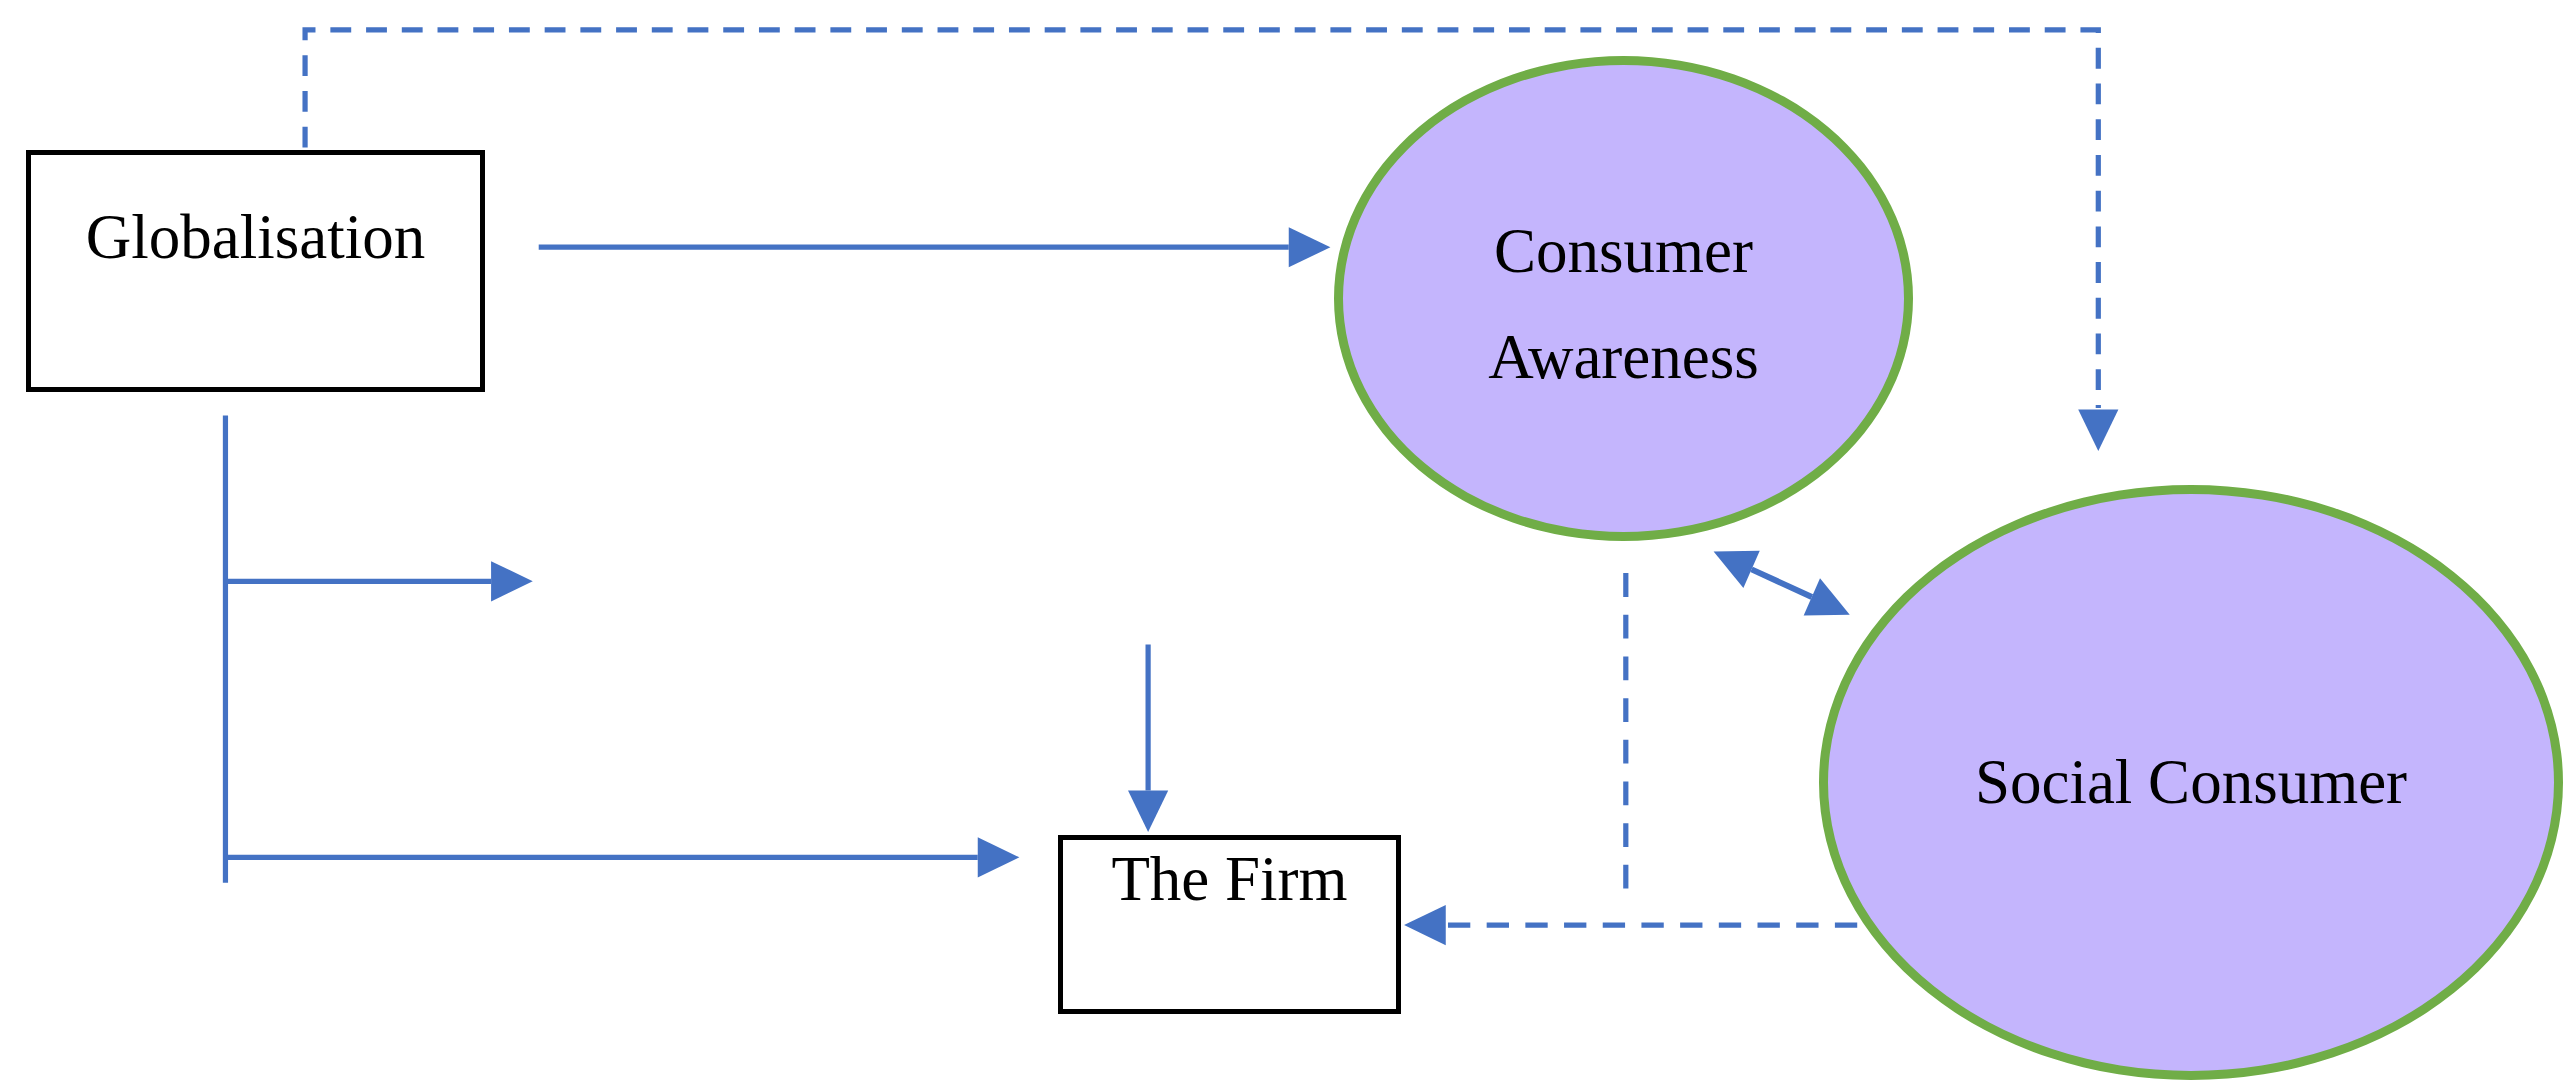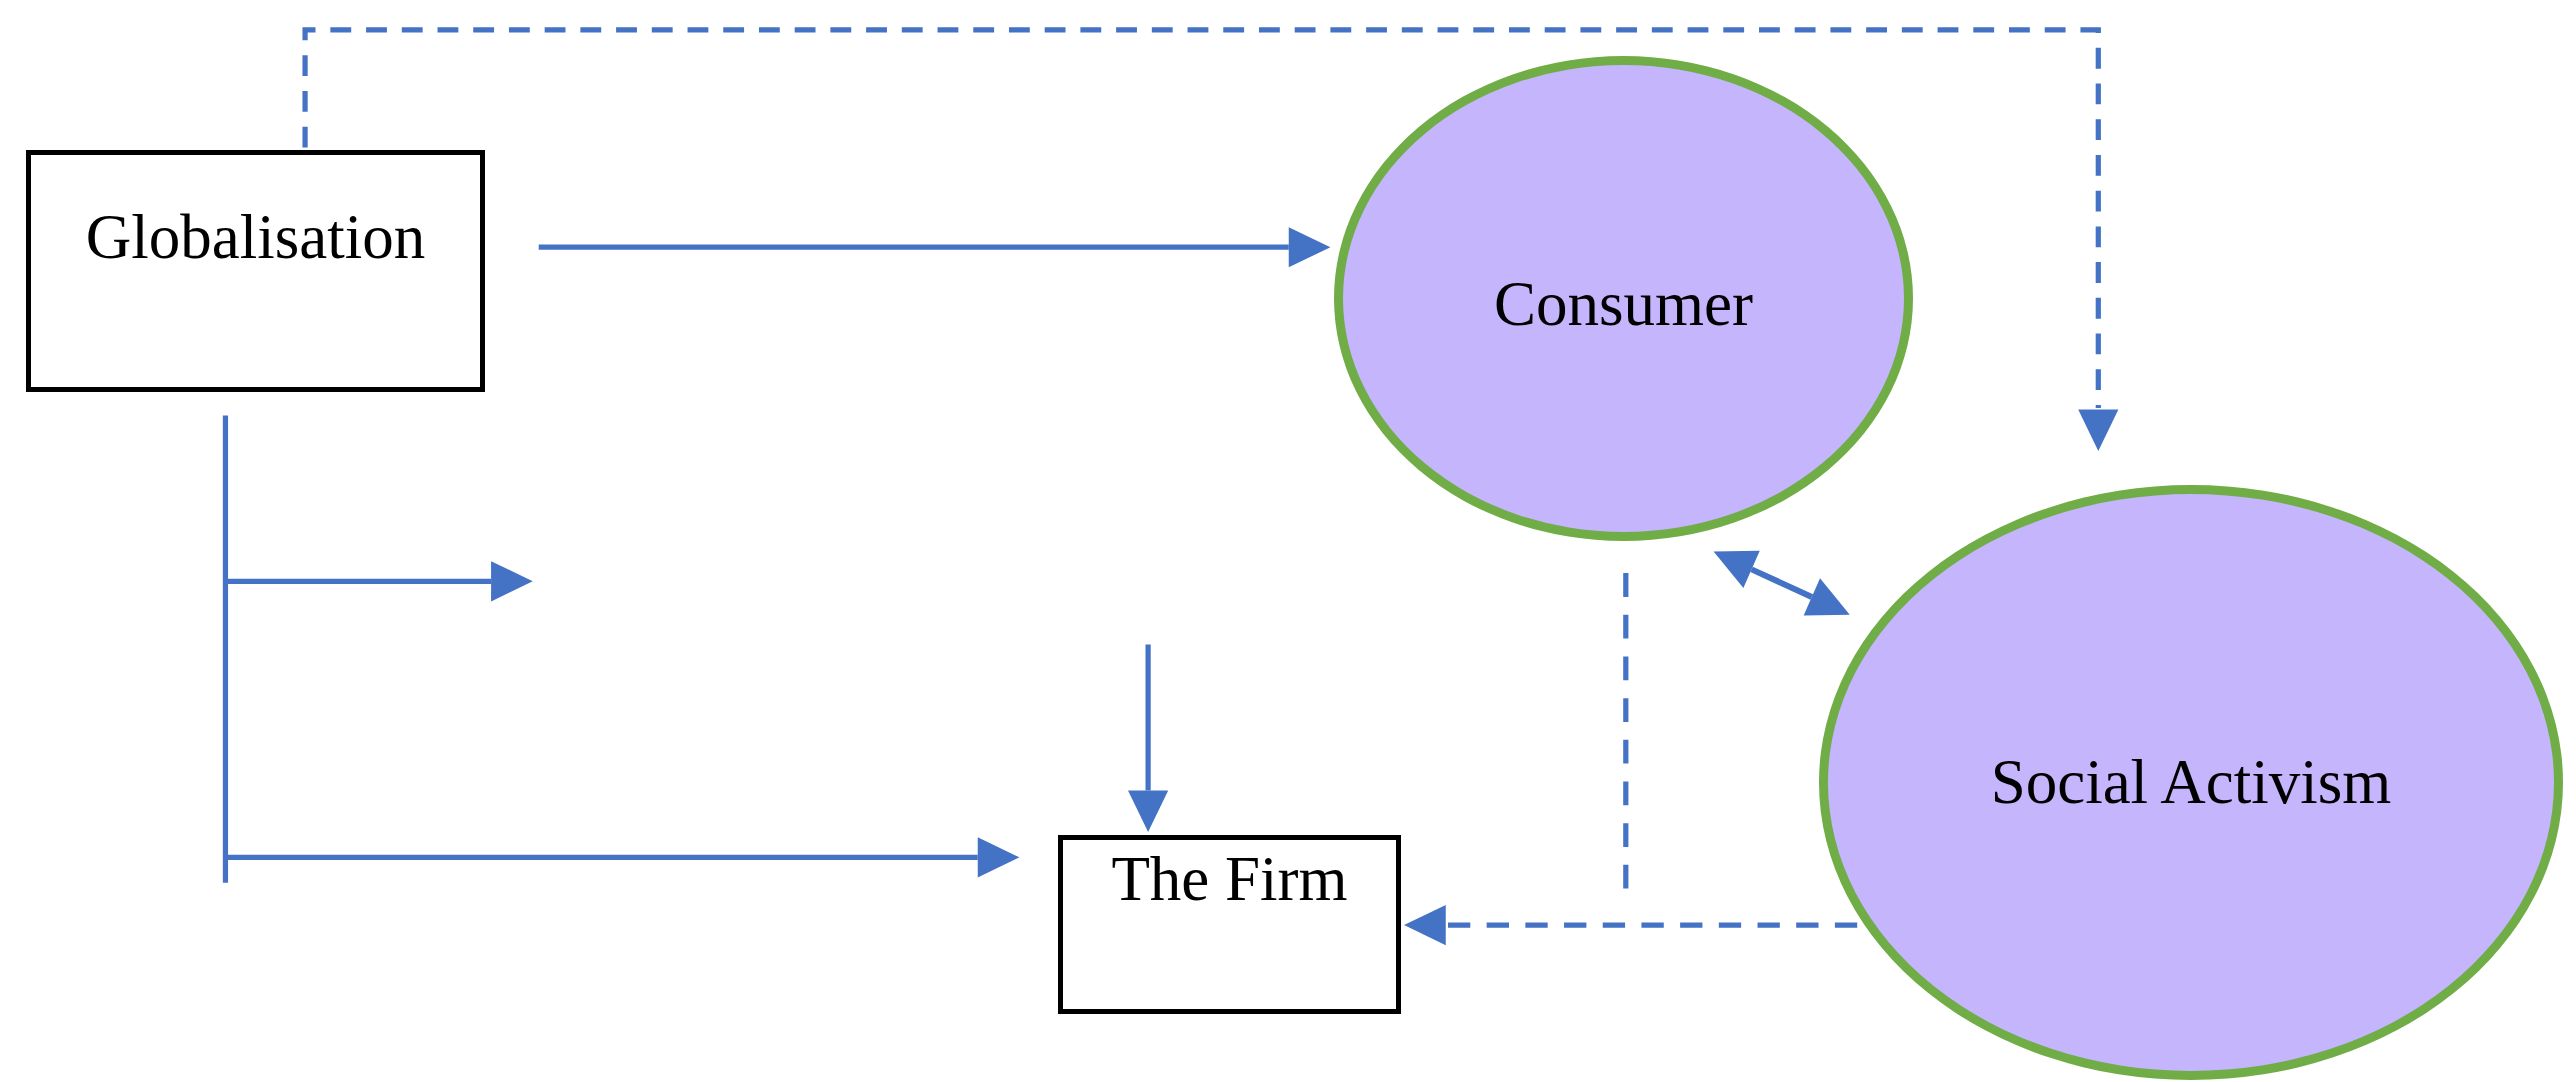--- a/index.html
+++ b/index.html
@@ -76,21 +76,22 @@
   </div>
 
 
   <div class="node rect" id="firm-box">
     <div class="label">The Firm</div>
   </div>
 
   <div class="node ellipse" id="consumer-ellipse">
     <div class="label">
       <div>Consumer</div>
+      <div>Awareness</div>
     </div>
   </div>
 
   <div class="node ellipse" id="social-ellipse">
-    <div class="label">Social Activism</div>
+    <div class="label">Social Consumer</div>
   </div>
 
 </div>
 
 
 </body></html>

